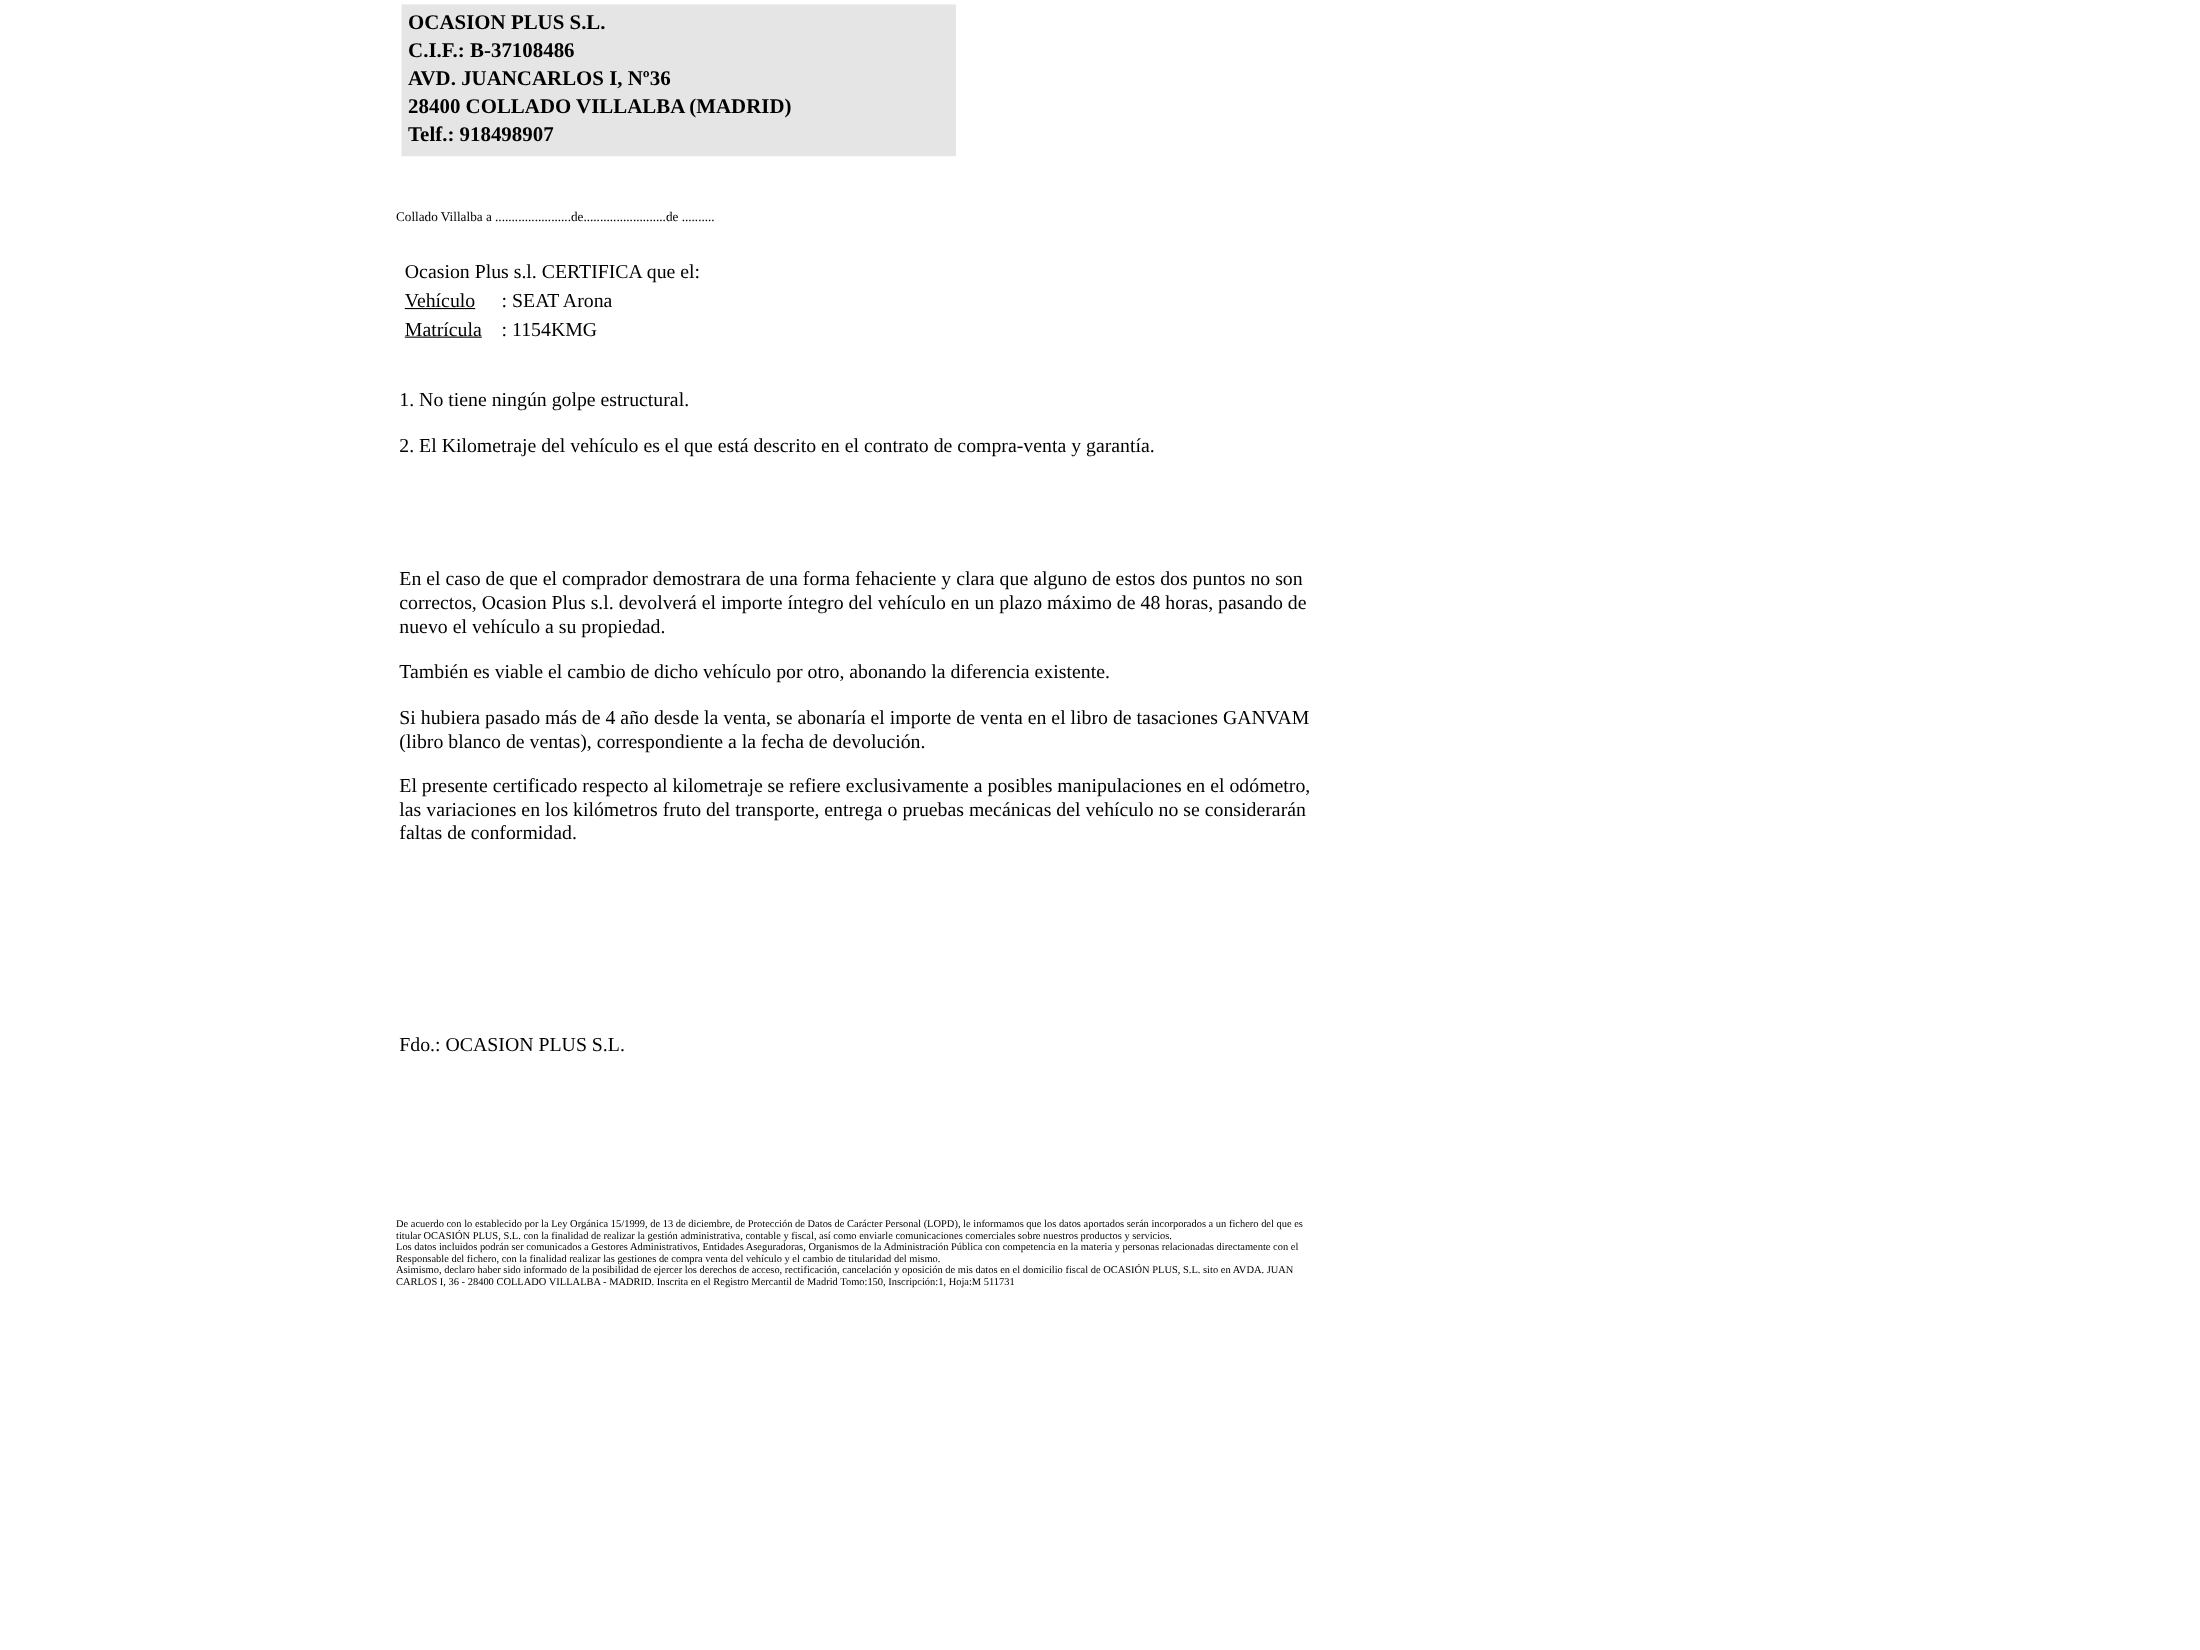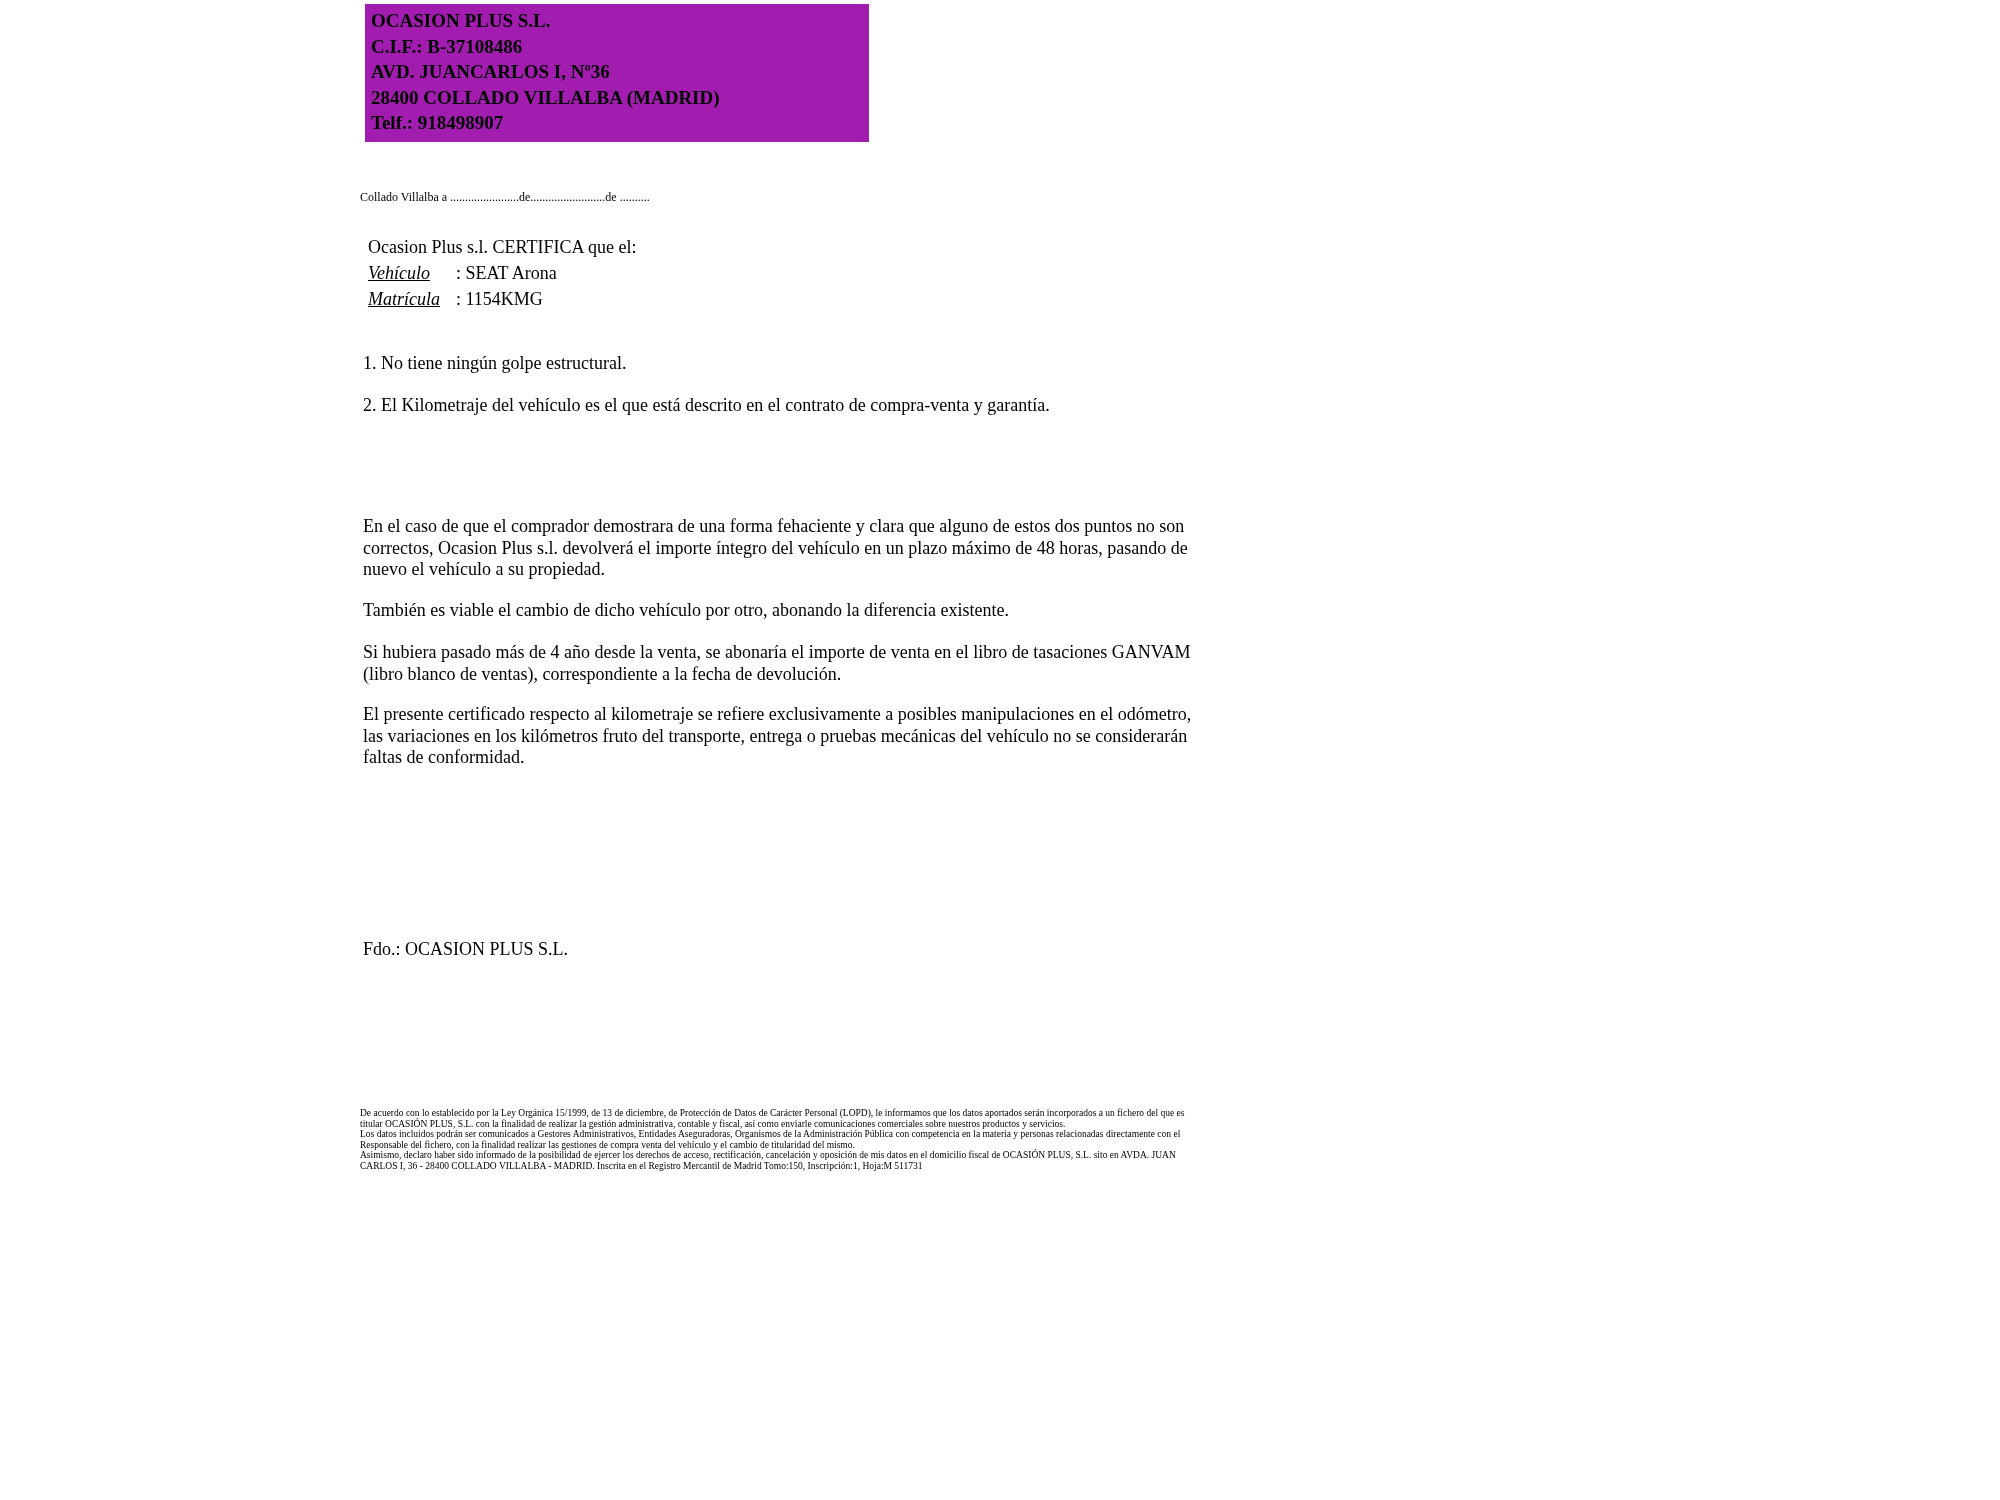--- a/index.html
+++ b/index.html
@@ -19,21 +19,21 @@
     width: 2000px;
     height: 1500px;
     background: #ffffff;
     overflow: hidden;
   }
   .header-box {
     position: absolute;
     left: 365px;
     top: 4px;
     width: 498px;
-    background: #a21caf;
+    background: #e5e5e5;
     padding: 4px 0 6px 6px;
     font-weight: bold;
     font-size: 19px;
     line-height: 25.5px;
   }
   .date-line {
     position: absolute;
     left: 360px;
     top: 186px;
     width: 832px;
@@ -47,21 +47,20 @@
     top: 234px;
     font-size: 18px;
     line-height: 26px;
   }
   .cert-label {
     display: inline-block;
     width: 88px;
   }
   .u {
     text-decoration: underline;
-    font-style: italic;
   }
   .point {
     position: absolute;
     left: 363px;
     width: 835px;
     font-size: 18px;
     line-height: 21.6px;
   }
   .point-1 { top: 353px; }
   .point-2 { top: 395px; }

